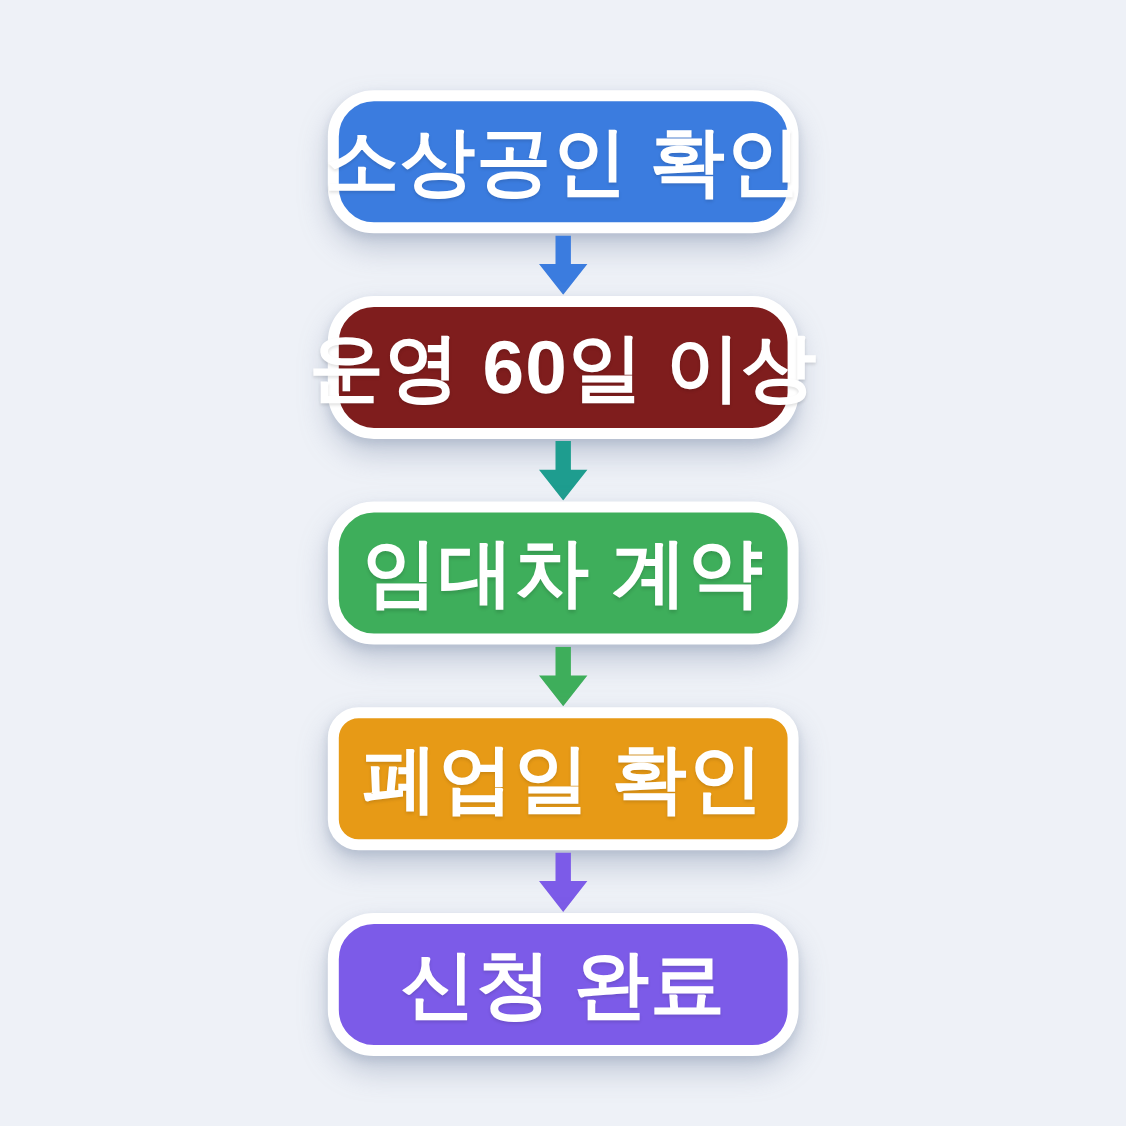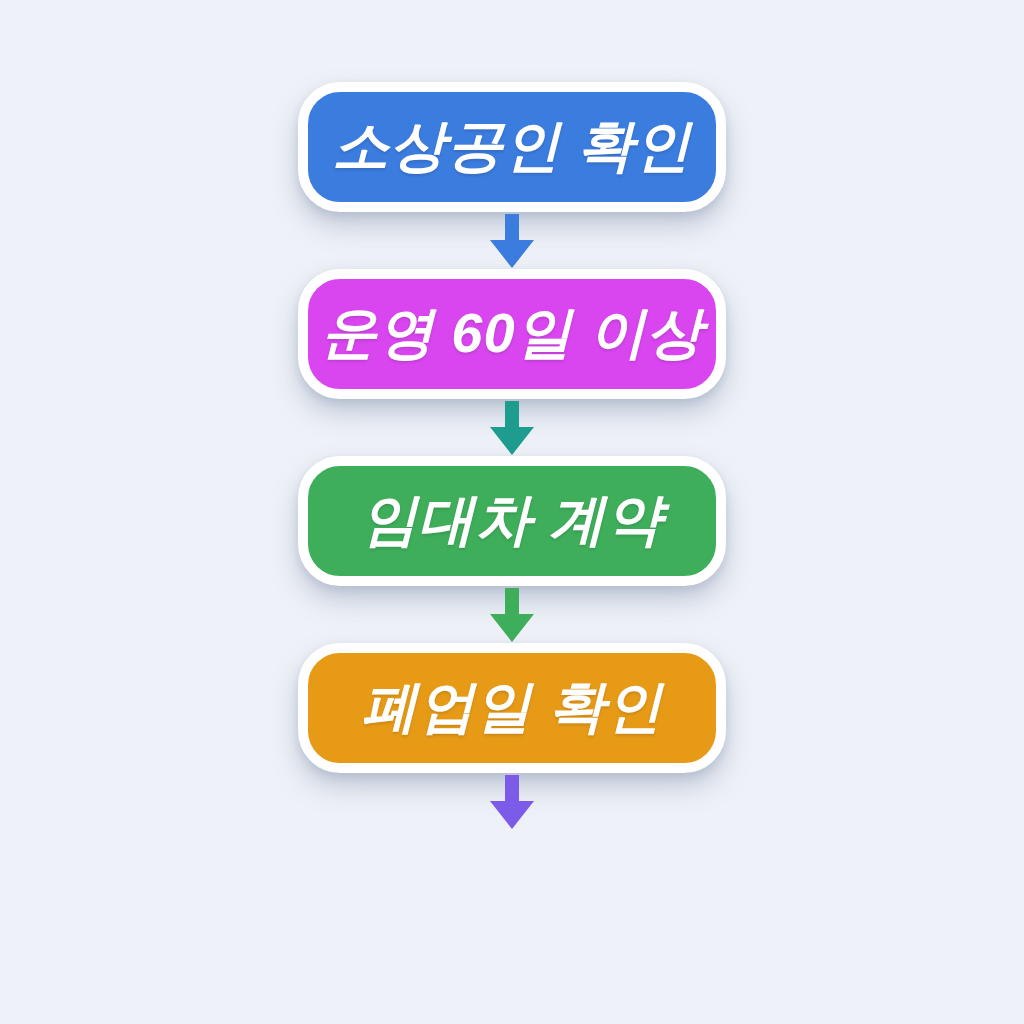--- a/index.html
+++ b/index.html
@@ -26,26 +26,25 @@
     box-sizing: border-box;
     border: 10px solid #ffffff;
     border-radius: 42px;
     display: flex;
     align-items: center;
     justify-content: center;
     box-shadow: 0 14px 26px rgba(120, 136, 165, 0.38), 0 4px 8px rgba(120, 136, 165, 0.22);
   }
   .step-label {
     color: #ffffff;
-    font-size: 56px;
+    font-size: 68px;
     font-weight: 800;
     letter-spacing: 1px;
     white-space: nowrap;
     text-shadow: 0 2px 3px rgba(0, 0, 0, 0.12);
-    font-style: italic;
   }
   .arrow-wrap {
     height: 57px;
     display: flex;
     align-items: center;
     justify-content: center;
   }
   svg.arrow { display: block; }
 </style>
 </head>
@@ -57,45 +56,48 @@
     <div class="step-box" style="background: rgb(59, 124, 223);">
       <span class="step-label">소상공인 확인</span>
     </div>
 
     <div class="arrow-wrap">
       <svg class="arrow" width="46" height="54" viewBox="0 0 46 54">
         <polygon points="23,54 1,26 16,26 16,0 30,0 30,26 45,26" fill="#3B7CDF"></polygon>
       </svg>
     </div>
 
-    <div class="step-box" style="background: #d946ef;">
+    <div class="step-box" style="background: #7f1d1d;">
       <span class="step-label">운영 60일 이상</span>
     </div>
 
     <div class="arrow-wrap">
       <svg class="arrow" width="46" height="54" viewBox="0 0 46 54">
         <polygon points="23,54 1,26 16,26 16,0 30,0 30,26 45,26" fill="#1E9D8F"></polygon>
       </svg>
     </div>
 
     <div class="step-box" style="background: rgb(62, 174, 91); text-align: right;">
       <span class="step-label">임대차 계약</span>
     </div>
 
     <div class="arrow-wrap">
       <svg class="arrow" width="46" height="54" viewBox="0 0 46 54">
         <polygon points="23,54 1,26 16,26 16,0 30,0 30,26 45,26" fill="#3EAE5B"></polygon>
       </svg>
     </div>
 
-    <div class="step-box" style="background: rgb(231, 154, 22);">
+    <div class="step-box" style="background: rgb(231, 154, 22); border-radius: 28px;">
       <span class="step-label">폐업일 확인</span>
     </div>
 
     <div class="arrow-wrap">
       <svg class="arrow" width="46" height="54" viewBox="0 0 46 54">
         <polygon points="23,54 1,26 16,26 16,0 30,0 30,26 45,26" fill="#7C5BE8"></polygon>
       </svg>
     </div>
 
+    <div class="step-box" style="background: rgb(124, 91, 232);">
+      <span class="step-label">신청 완료</span>
+    </div>
 
   </div>
 </div>
 
 </body></html>

